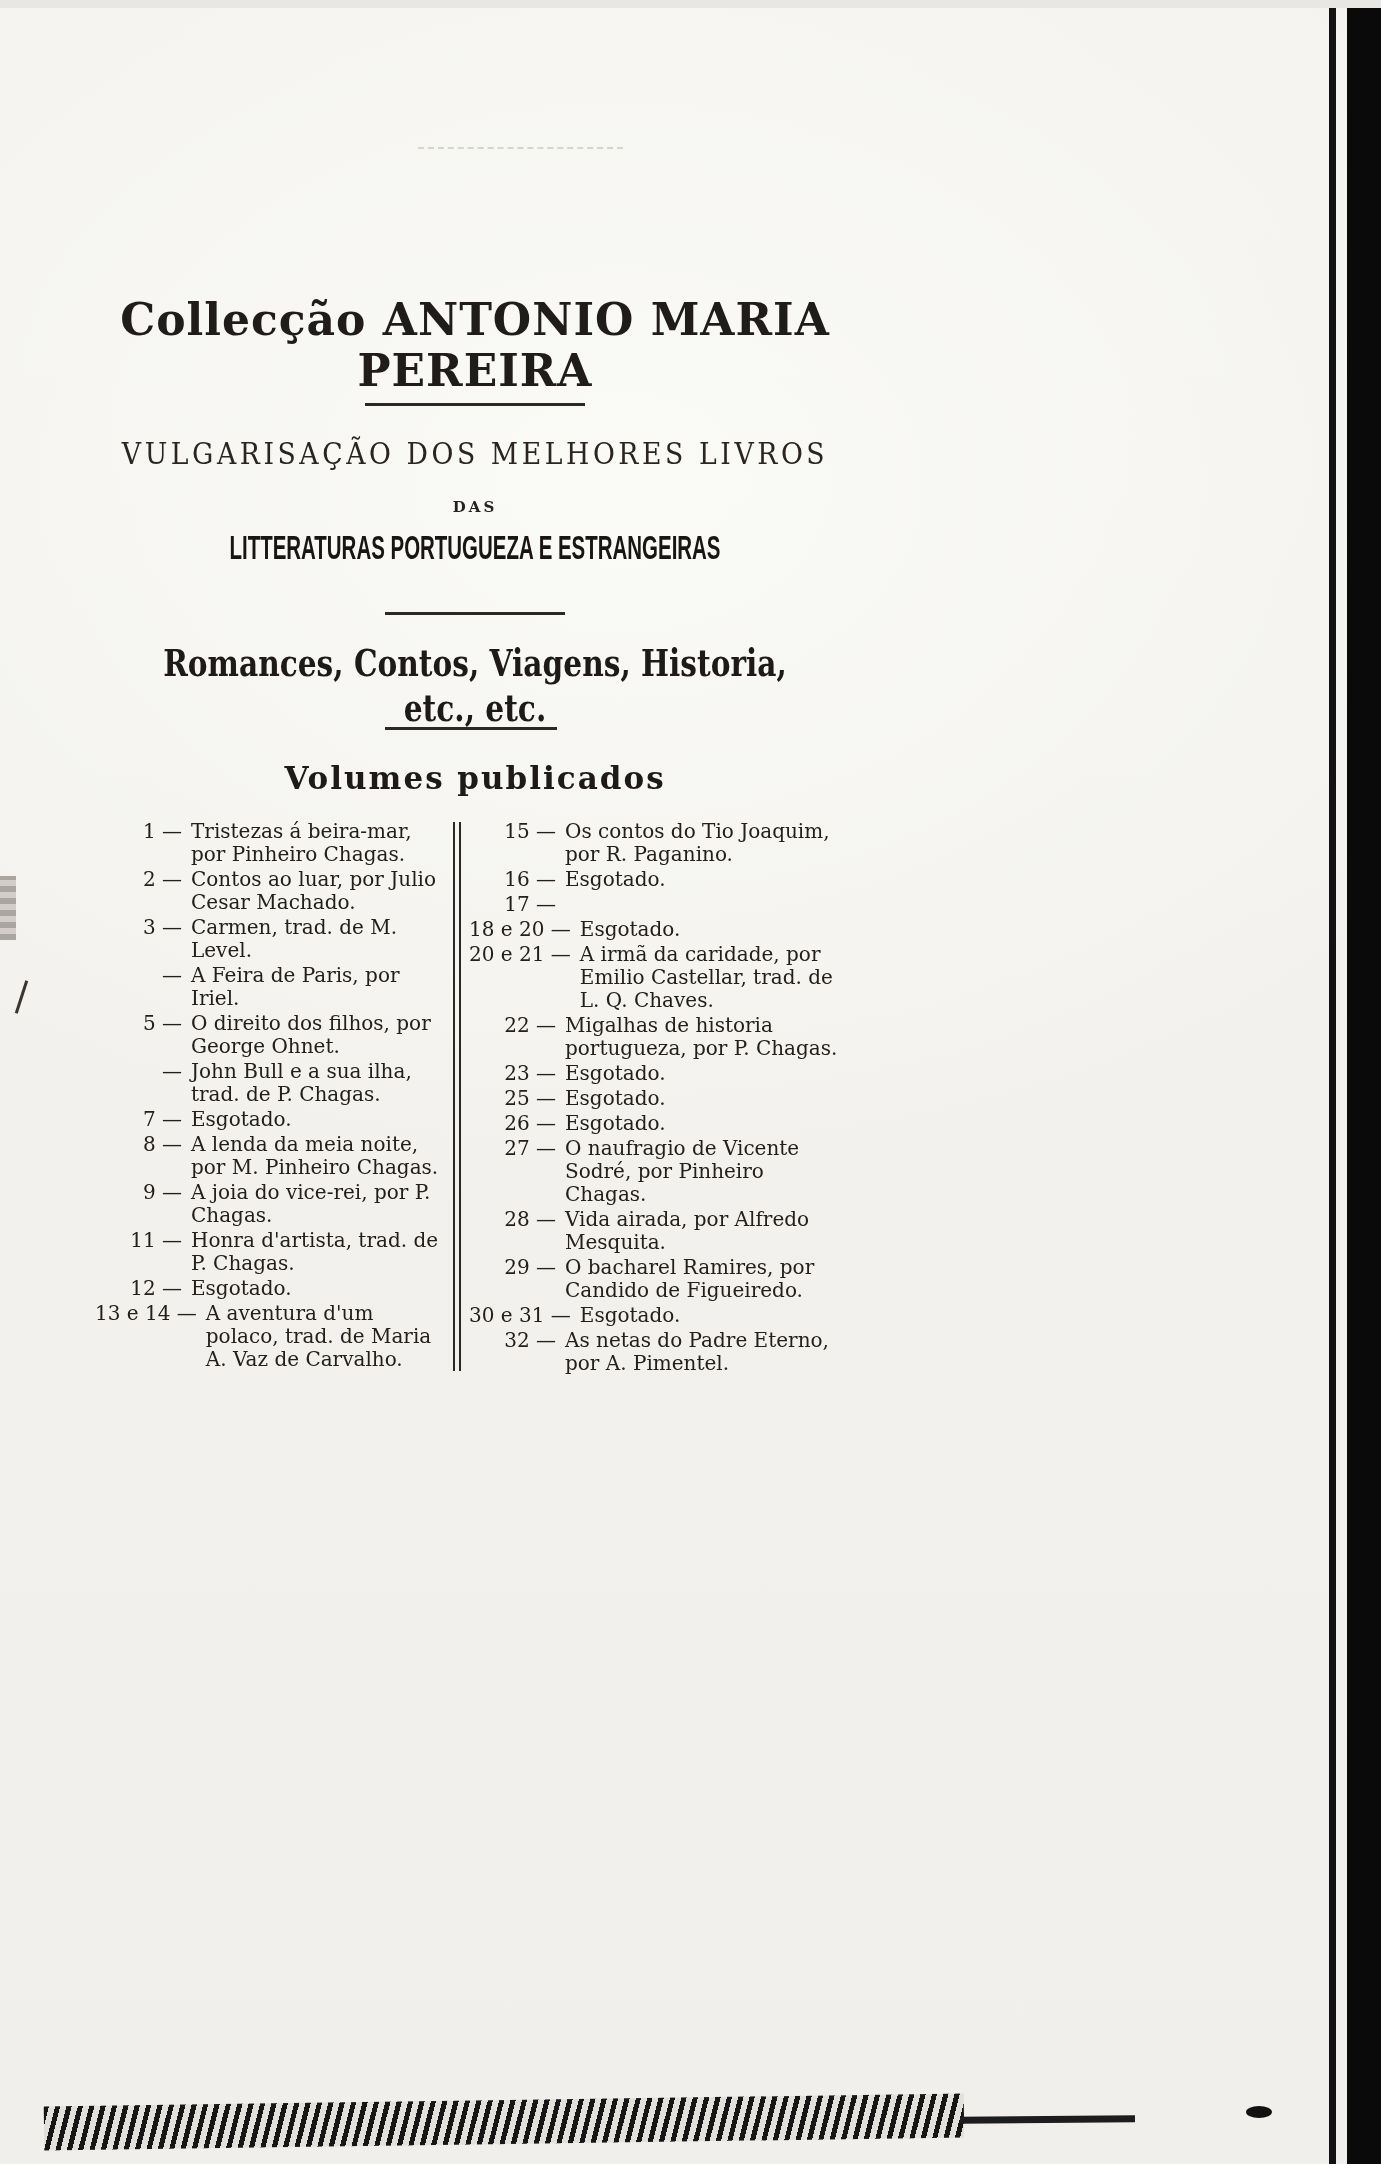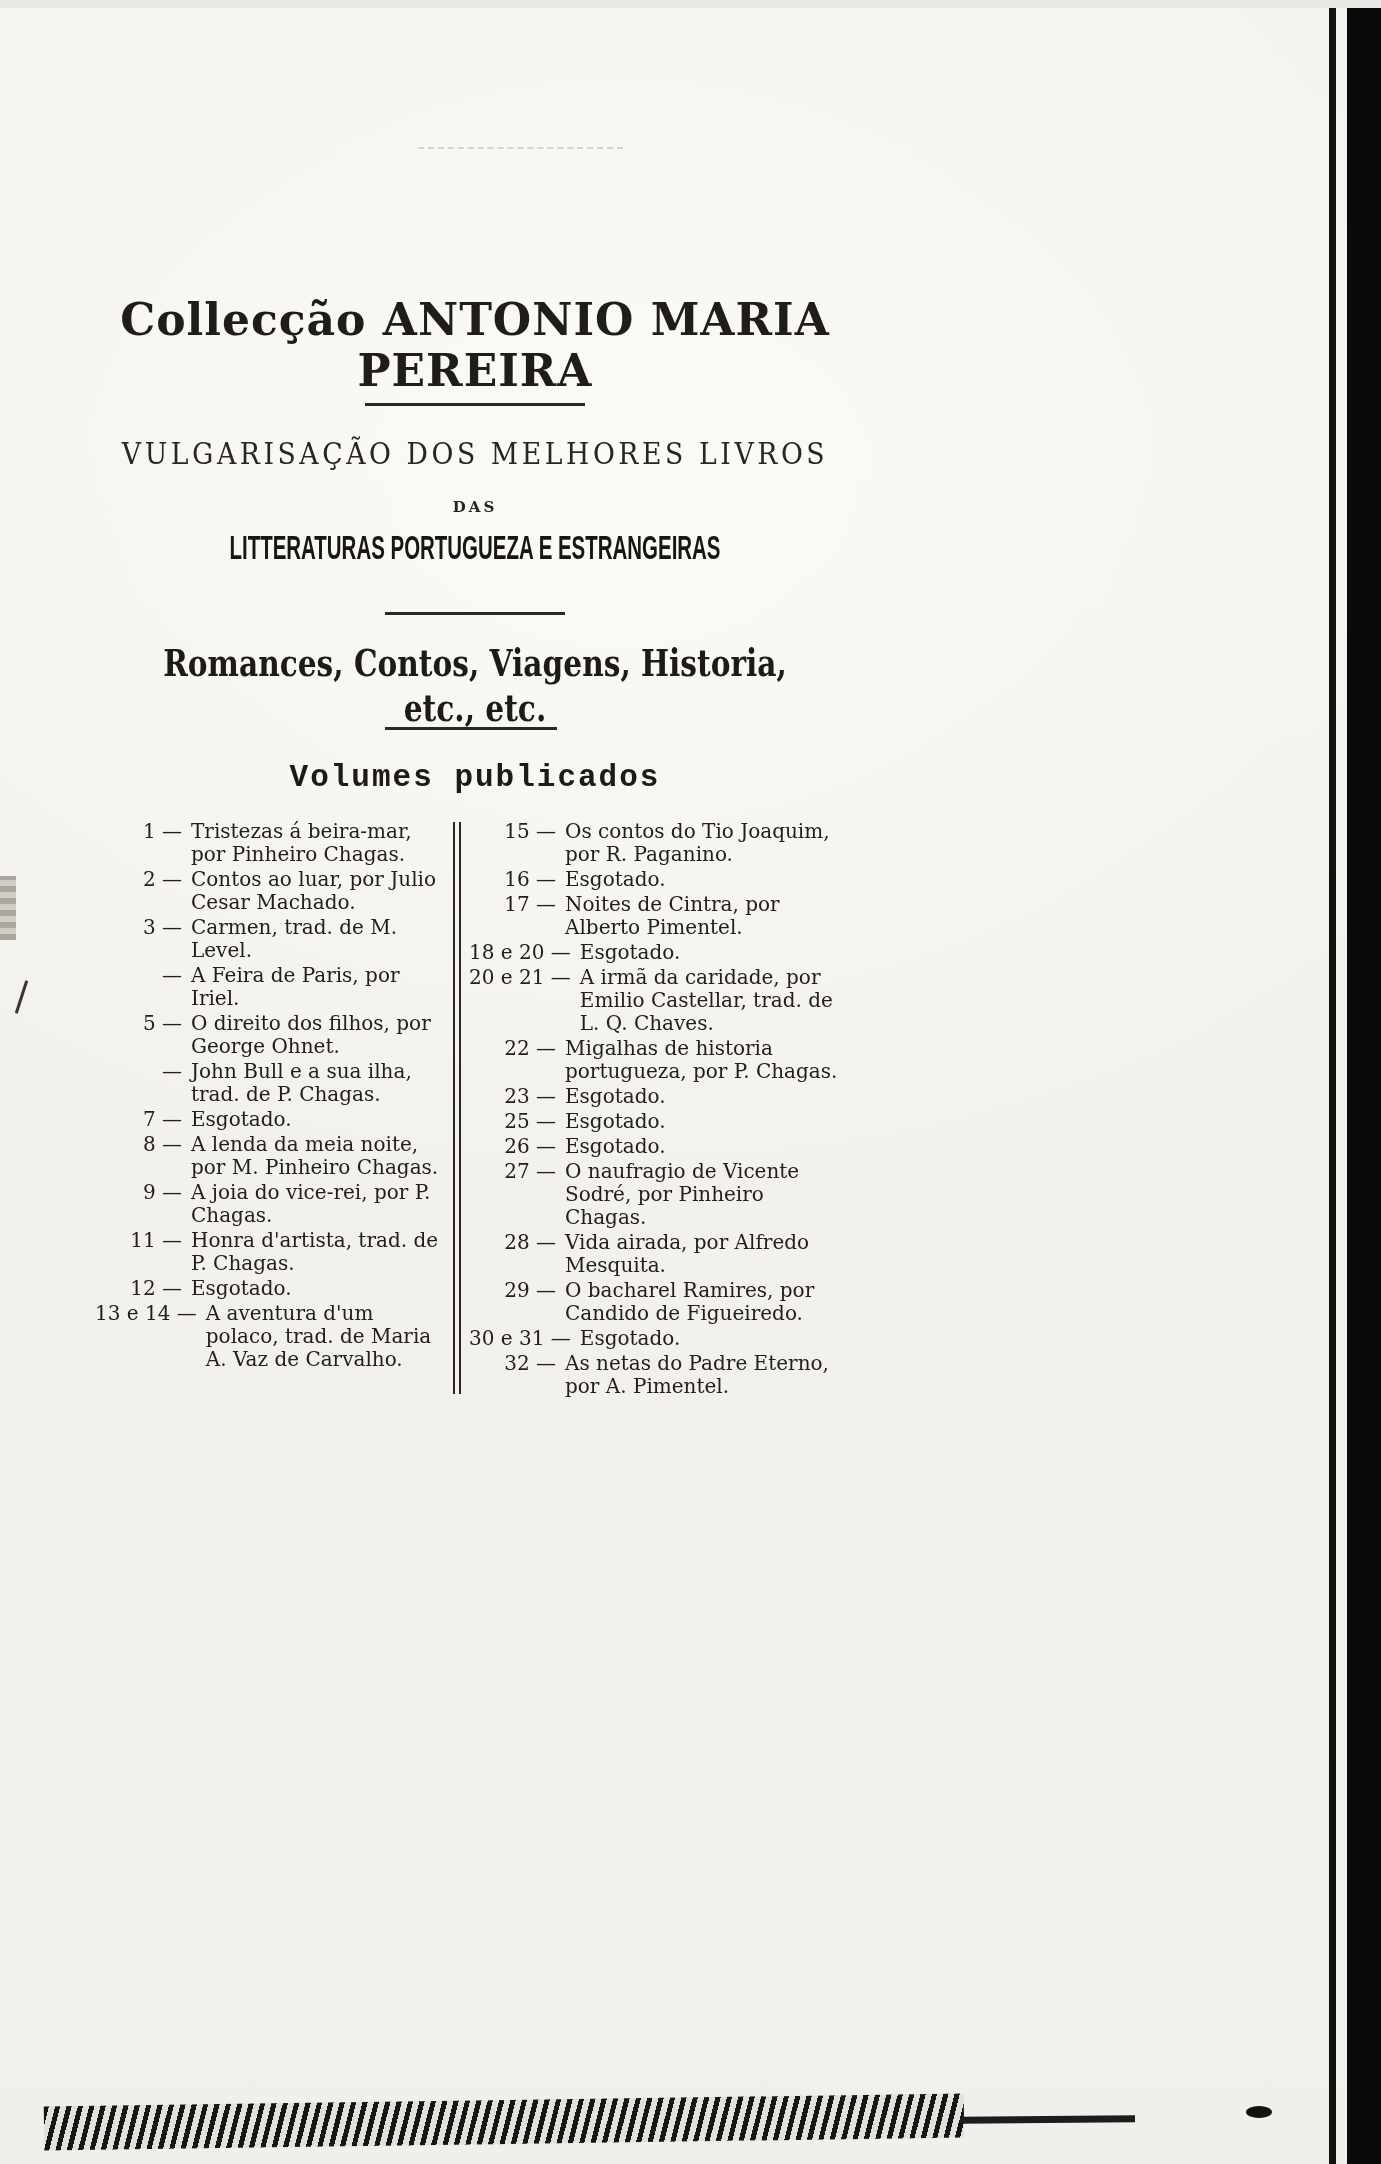--- a/index.html
+++ b/index.html
@@ -41,21 +41,20 @@
   .genres {
     top:632px;
     font-size:38px; font-weight:700;
     transform:scaleX(0.78); transform-origin:50% 50%;
     color:#1d1a17;
   }
   .heading {
     top:752px;
     font-size:31px; font-weight:700; letter-spacing:2px;
     color:#1d1a17;
-    font-family:Liberation Mono, monospace;
   }
 
   .rule { position:absolute; height:3px; background:#2c2824; }
   .rule1 { top:395px; left:365px; width:220px; }
   .rule2 { top:604px; left:385px; width:180px; }
   .rule3 { top:719px; left:385px; width:172px; }
 
   .columns {
     position:absolute; left:95px; top:812px; width:768px;
     display:flex; align-items:stretch;
@@ -172,21 +171,20 @@
     <li class="entry">
         <span class="num">15 —</span>
         <span class="txt">Os contos do Tio Joaquim, por R. Paganino.</span>
       </li>
         <li class="entry">
         <span class="num">16 —</span>
         <span class="txt">Esgotado.</span>
       </li>
         <li class="entry">
         <span class="num">17 —</span>
-        <span class="txt">Noites de Cintra, por Alberto Pimentel.</span>
       </li>
         <li class="entry">
         <span class="num">18 e 20 —</span>
         <span class="txt">Esgotado.</span>
       </li>
         <li class="entry">
         <span class="num">20 e 21 —</span>
         <span class="txt">A irmã da caridade, por Emilio Castellar, trad. de L. Q. Chaves.</span>
       </li>
         <li class="entry">

